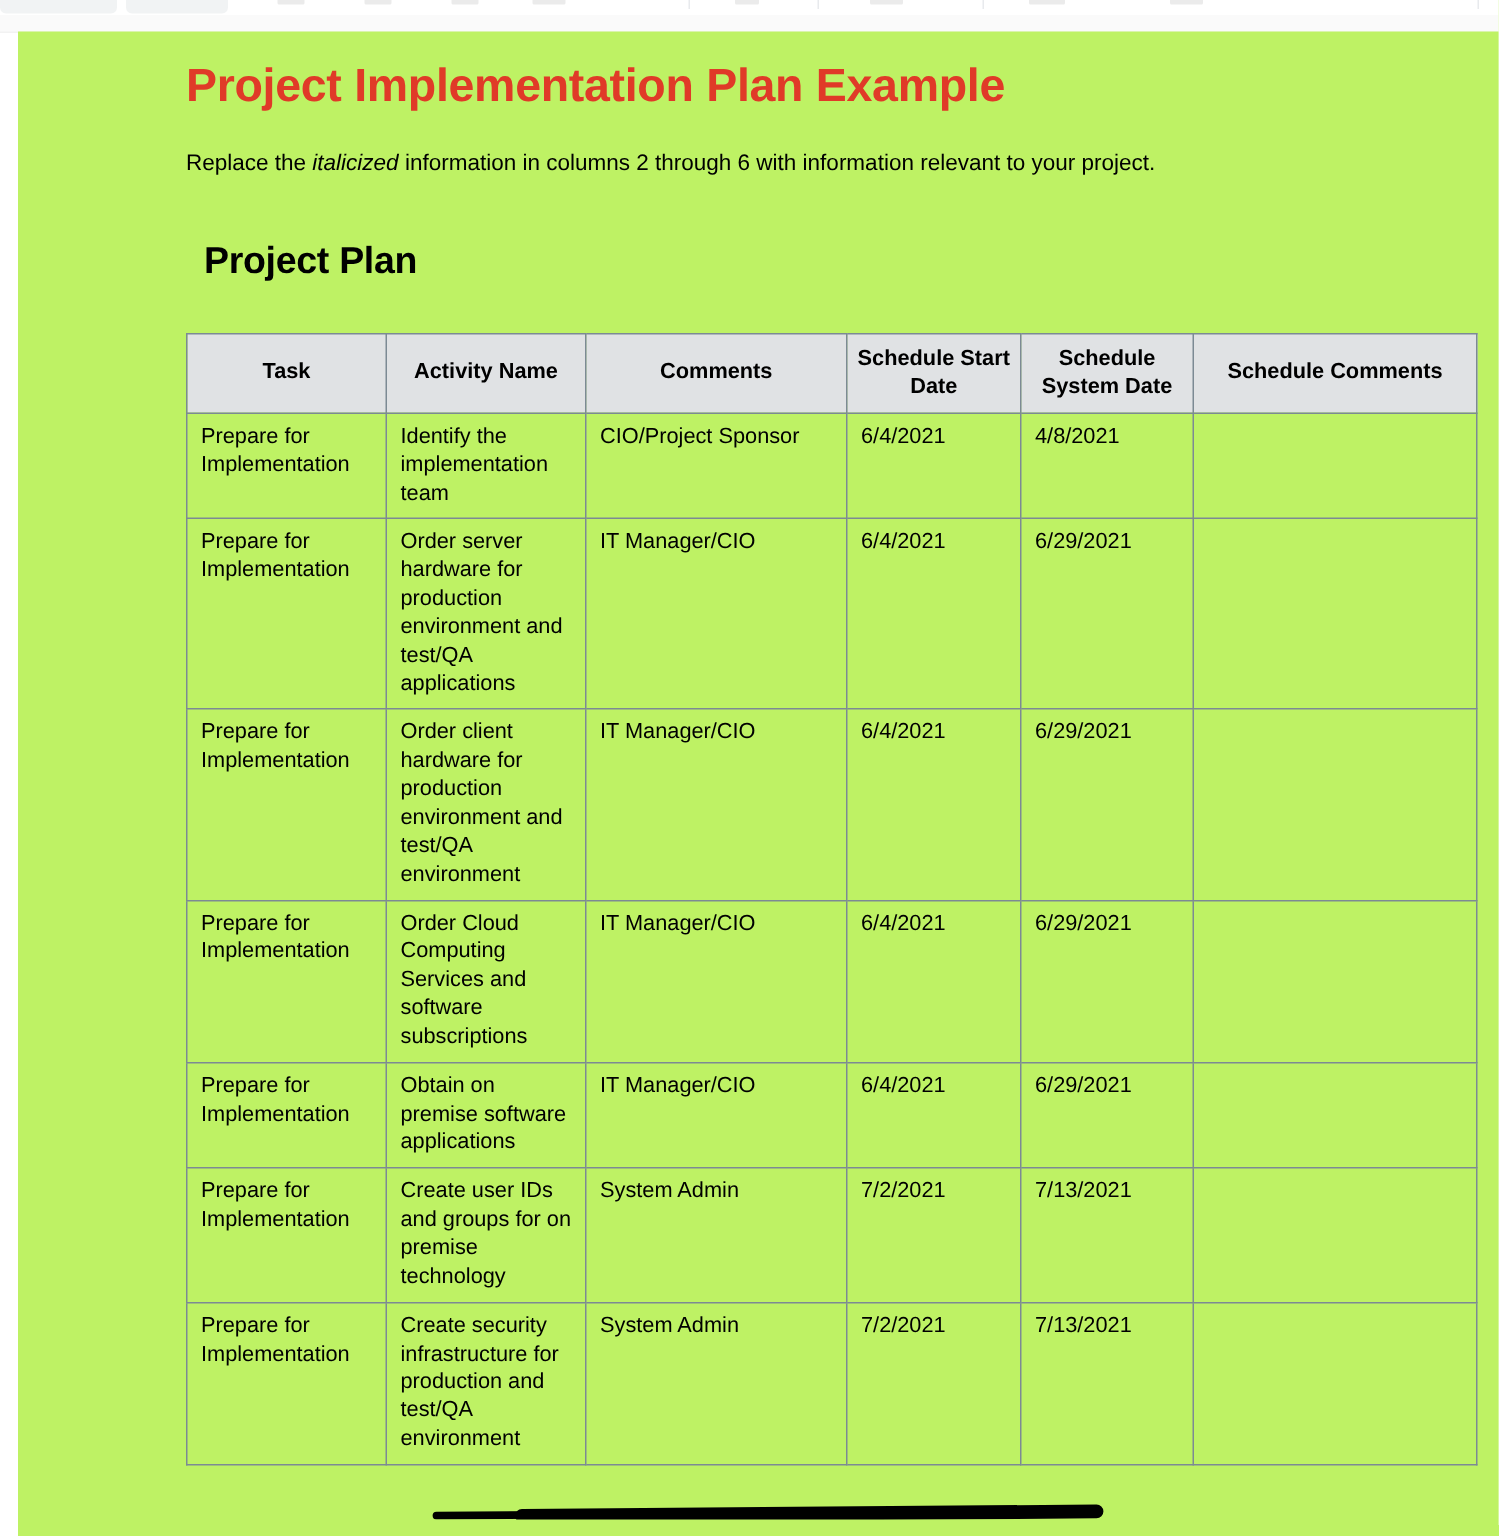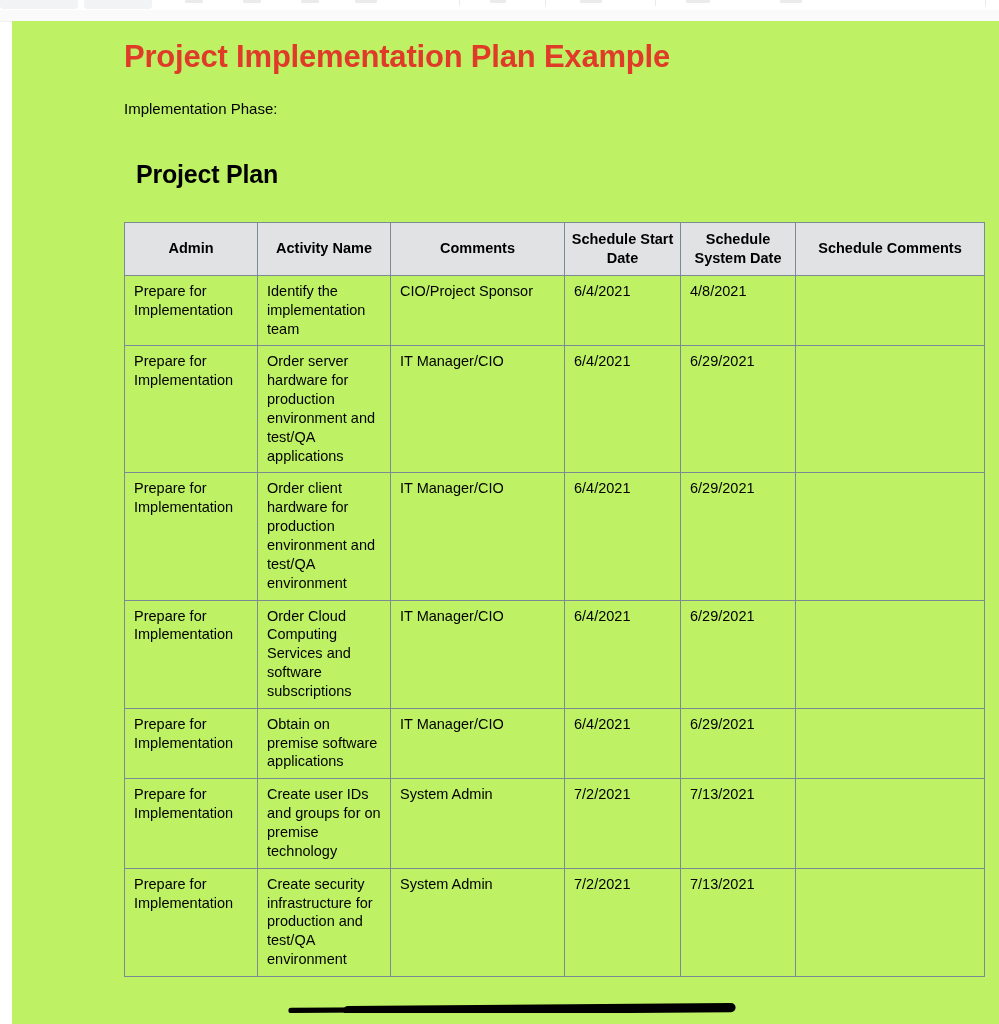--- a/index.html
+++ b/index.html
@@ -162,39 +162,39 @@
     <div class="tb-sep" style="left: 655px;"></div>
     <div class="tb-sep" style="left: 985px;"></div>
   </div>
 <div id="toolbar-underline"></div>
 
 <div id="doc-page">
   <div id="doc-body">
 
     <h1 id="page-title" style="color: rgb(224, 58, 40);">Project Implementation Plan Example</h1>
 
-
-
-    <p class="para" id="implementation-phase-line">Implementation Phase:</p>
+    <p class="para" id="intro-paragraph"><span>Replace the </span><span class="ital">italicized</span><span> information in columns 2 through 6 with information relevant to your project.</span></p>
+
+
 
     <h2 id="section-heading">Project Plan</h2>
 
     <div id="plan-table-wrap">
       <table id="plan-table">
         <colgroup>
           <col class="w-task">
             <col class="w-act">
             <col class="w-res">
           <col class="w-start">
             <col class="w-finish">
             <col class="w-comment">
         </colgroup>
         <thead>
           <tr>
-            <th>Admin</th>
+            <th>Task</th>
             <th>Activity Name</th>
             <th>Comments</th>
             <th>Schedule Start Date</th>
             <th>Schedule System Date</th>
             <th>Schedule Comments</th>
           </tr>
         </thead>
         <tbody id="plan-table-body">
             <tr>
               <td class="c-task">Prepare for Implementation</td>

